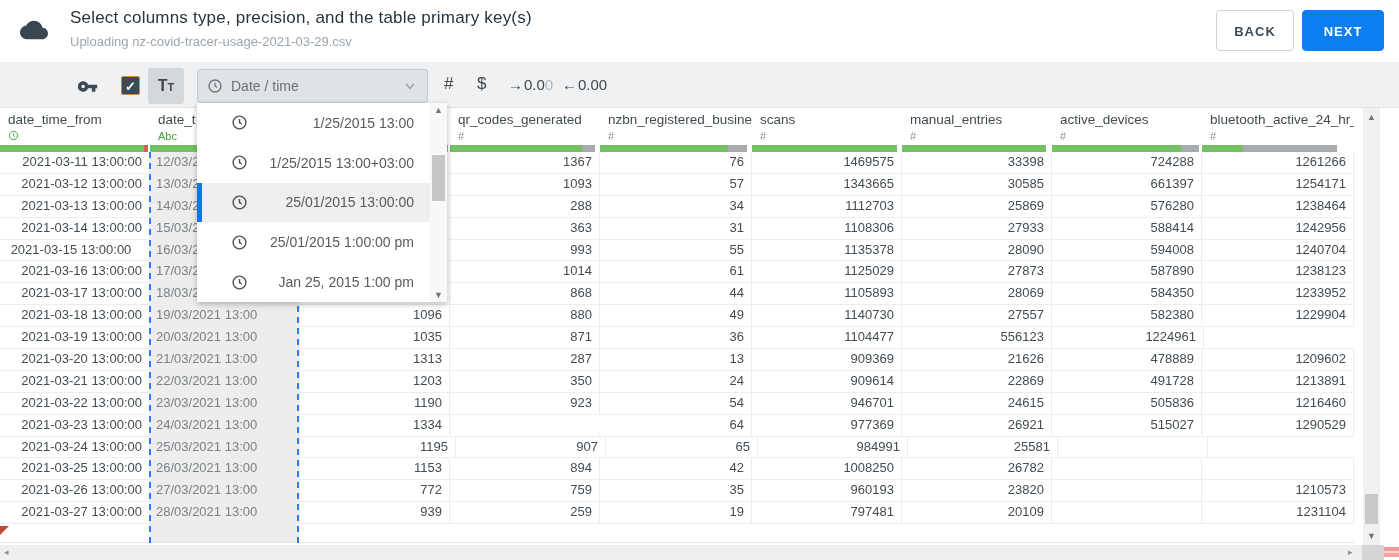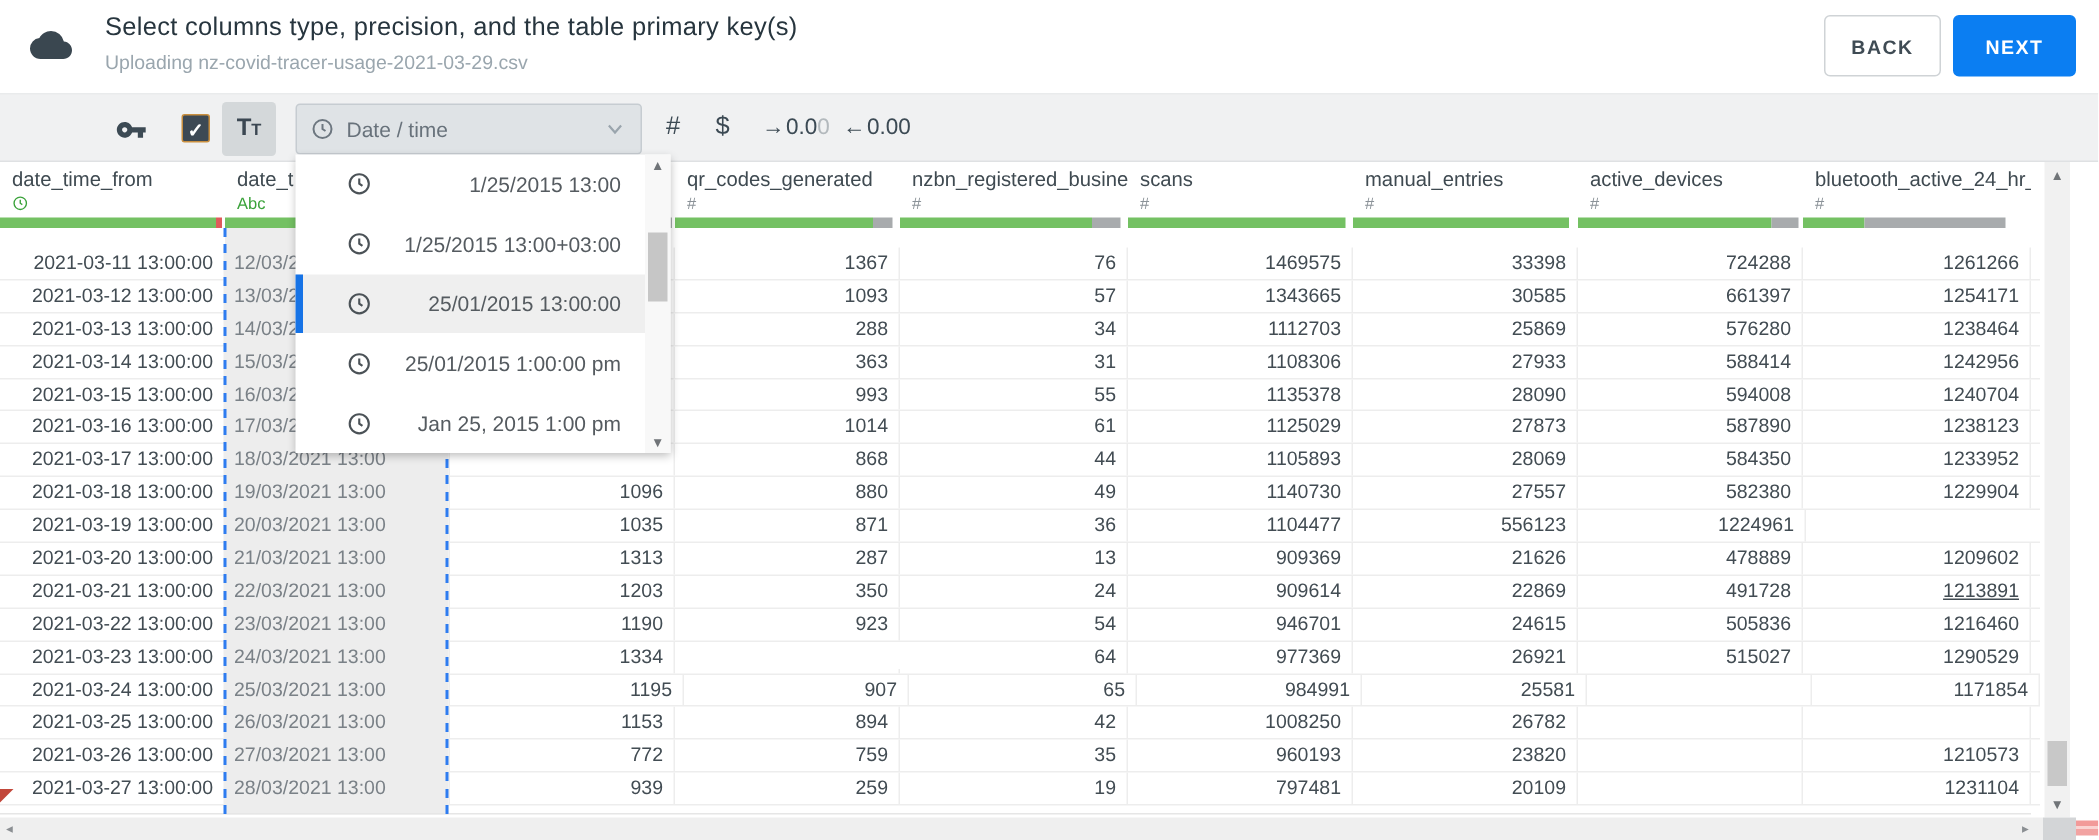--- a/index.html
+++ b/index.html
@@ -41,21 +41,21 @@
   .thead{position:absolute;left:0;top:108px;height:37px;display:flex;background:#fff;}
   .hcell{box-sizing:border-box;padding:4px 0 0 8px;overflow:hidden;cursor:pointer;}
   .hname{font-size:13.5px;color:#3f4a51;white-space:nowrap;}
   .htype{margin-top:3px;font-size:11px;height:13px;}
   .htype .green{color:#3aa23a;} .htype .gray{color:#8b9298;}
   .htype svg{width:11px;height:11px;color:#3aa23a;}
   .bars{position:absolute;left:0;top:145px;height:7px;display:flex;}
   .barcol{box-sizing:border-box;height:7px;display:flex;padding-right:2px;}
   .barseg{height:7px;}
   .selbg{position:absolute;left:150px;top:152px;width:149px;height:391px;background:#ededed;}
-  .tbody{position:absolute;left:0;top:165px;}
+  .tbody{position:absolute;left:0;top:152px;}
   .trow{display:flex;height:21.9px;box-sizing:border-box;border-bottom:1px solid #ededed;}
   .tcell{box-sizing:border-box;font-size:13px;line-height:20.9px;color:#424c53;
          border-right:1px solid #ededed;overflow:hidden;white-space:nowrap;cursor:pointer;}
   .tcell.r{text-align:right;padding-right:7px;}
   .tcell.l{text-align:left;padding-left:6px;}
   .tcell.c2{color:#7a8187;}
   .emptyrow{position:absolute;left:0;top:524px;width:1354px;height:19px;box-sizing:border-box;
             border-bottom:1px solid #e6e6e6;}
   .newmark{position:absolute;left:0;top:526px;width:0;height:0;
            border-top:9px solid #c2473a;border-right:9px solid transparent;}
@@ -236,21 +236,21 @@
         <div class="tcell l c2" style="width: 150px;">15/03/2021 13:00</div>
         <div class="tcell r" style="width: 150px;"></div>
         <div class="tcell r" style="width: 150px;">363</div>
         <div class="tcell r" style="width: 152px;">31</div>
         <div class="tcell r" style="width: 150px;">1108306</div>
         <div class="tcell r" style="width: 150px;">27933</div>
         <div class="tcell r" style="width: 150px;">588414</div>
         <div class="tcell r" style="width: 152px;">1242956</div>
       </div>
       <div class="trow">
-        <div class="tcell r" style="width: 150px;">2021-03-15 13:00:00</div>
+        <div class="tcell r" style="width: 150px; text-align: center;">2021-03-15 13:00:00</div>
         <div class="tcell l c2" style="width: 150px;">16/03/2021 13:00</div>
         <div class="tcell r" style="width: 150px;"></div>
         <div class="tcell r" style="width: 150px;">993</div>
         <div class="tcell r" style="width: 152px;">55</div>
         <div class="tcell r" style="width: 150px;">1135378</div>
         <div class="tcell r" style="width: 150px;">28090</div>
         <div class="tcell r" style="width: 150px;">594008</div>
         <div class="tcell r" style="width: 152px;">1240704</div>
       </div>
       <div class="trow">
@@ -309,21 +309,21 @@
       </div>
       <div class="trow">
         <div class="tcell r" style="width: 150px;">2021-03-21 13:00:00</div>
         <div class="tcell l c2" style="width: 150px;">22/03/2021 13:00</div>
         <div class="tcell r" style="width: 150px;">1203</div>
         <div class="tcell r" style="width: 150px;">350</div>
         <div class="tcell r" style="width: 152px;">24</div>
         <div class="tcell r" style="width: 150px;">909614</div>
         <div class="tcell r" style="width: 150px;">22869</div>
         <div class="tcell r" style="width: 150px;">491728</div>
-        <div class="tcell r" style="width: 152px; text-decoration: underline;">1213891</div>
+        <div class="tcell r" style="width: 152px;">1213891</div>
       </div>
       <div class="trow">
         <div class="tcell r" style="width: 150px;">2021-03-22 13:00:00</div>
         <div class="tcell l c2" style="width: 150px;">23/03/2021 13:00</div>
         <div class="tcell r" style="width: 150px;">1190</div>
         <div class="tcell r" style="width: 150px;">923</div>
         <div class="tcell r" style="width: 152px;">54</div>
         <div class="tcell r" style="width: 150px;">946701</div>
         <div class="tcell r" style="width: 150px;">24615</div>
         <div class="tcell r" style="width: 150px;">505836</div>
@@ -342,21 +342,20 @@
       </div>
       <div class="trow">
         <div class="tcell r" style="width: 150px;">2021-03-24 13:00:00</div>
         <div class="tcell l c2" style="width: 150px;">25/03/2021 13:00</div>
         <div class="tcell r" style="width: 156px;">1195</div>
         <div class="tcell r" style="width: 150px;">907</div>
         <div class="tcell r" style="width: 152px;">65</div>
         <div class="tcell r" style="width: 150px;">984991</div>
         <div class="tcell r" style="width: 150px;">25581</div>
         <div class="tcell r" style="width: 150px;"></div>
-        <div class="tcell r" style="width: 152px;">1171854</div>
       </div>
       <div class="trow">
         <div class="tcell r" style="width: 150px;">2021-03-25 13:00:00</div>
         <div class="tcell l c2" style="width: 150px;">26/03/2021 13:00</div>
         <div class="tcell r" style="width: 150px;">1153</div>
         <div class="tcell r" style="width: 150px;">894</div>
         <div class="tcell r" style="width: 152px;">42</div>
         <div class="tcell r" style="width: 150px;">1008250</div>
         <div class="tcell r" style="width: 150px;">26782</div>
         <div class="tcell r" style="width: 150px;"></div>

